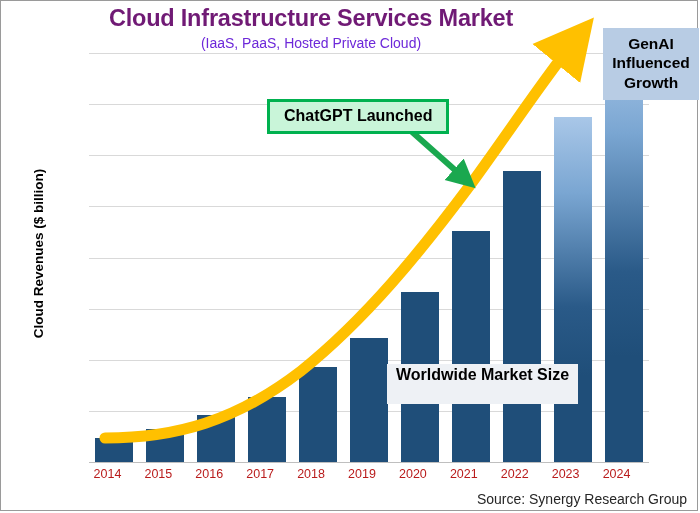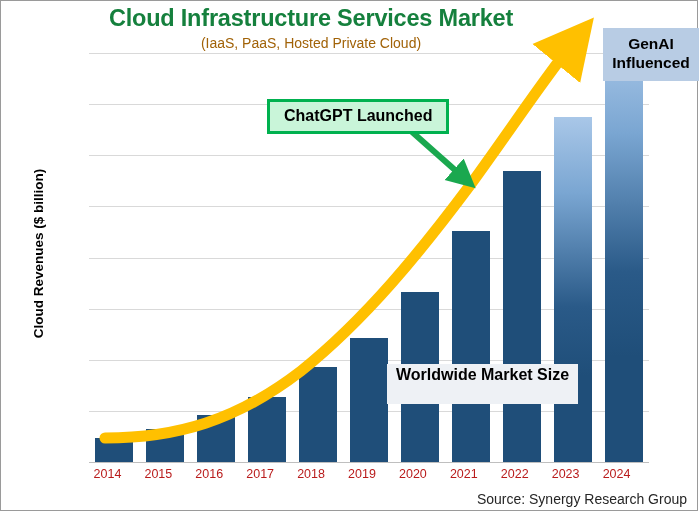--- a/index.html
+++ b/index.html
@@ -14,27 +14,27 @@
     width:698px;height:511px;
     border:1px solid #9a9a9a;
     box-sizing:border-box;
     background:#ffffff;
   }
 
   
   #title{
     position:absolute;left:0;top:4px;width:620px;
     text-align:center;
-    font-size:23.5px;font-weight:bold;color:#15803d;
+    font-size:23.5px;font-weight:bold;color:#701a75;
     letter-spacing:-0.2px;
   }
   #subtitle{
     position:absolute;left:0;top:34px;width:620px;
     text-align:center;
-    font-size:14px;color:#a16207;
+    font-size:14px;color:#6d28d9;
   }
 
   
   #ytitle{
     position:absolute;
     left:-88px;top:245px;
     width:250px;
     transform:rotate(-90deg);
     transform-origin:center center;
     text-align:center;
@@ -172,20 +172,21 @@
     <path d="M 410 130 L 463 177" fill="none" stroke="#1aa84f" stroke-width="6" stroke-linecap="butt" marker-end="url(#garrow)"></path>
   </svg>
 
   <div id="chatgpt-box">
     <span>ChatGPT Launched</span>
   </div>
 
   <div id="genai-box">
     <div>GenAI</div>
     <div>Influenced</div>
+    <div>Growth</div>
   </div>
 
   <div id="market-size-label">
     <span>Worldwide Market Size</span>
   </div>
 
   <div id="source">Source: Synergy Research Group</div>
 
 </div>
 

